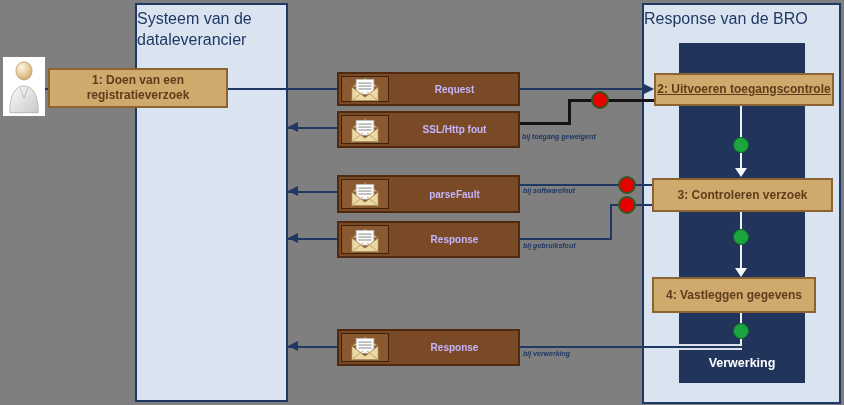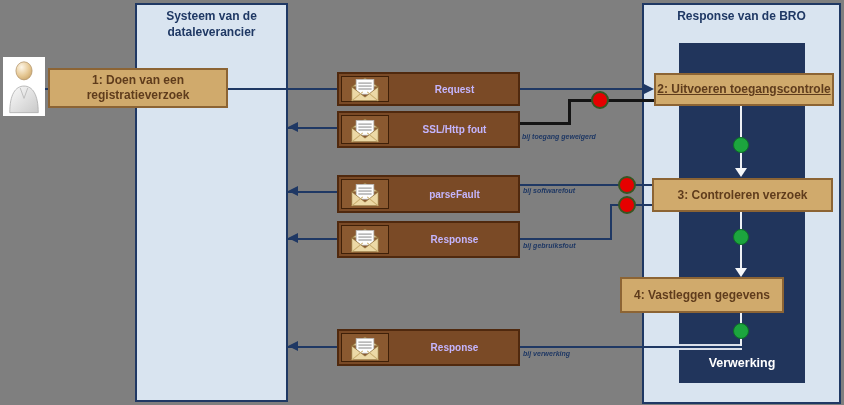--- a/index.html
+++ b/index.html
@@ -1,20 +1,20 @@
 <!DOCTYPE html>
 <html><head>
 <meta charset="utf-8">
 <style>
   html,body{margin:0;padding:0;}
   body{font-family:"Liberation Sans",sans-serif;}
   #canvas{position:relative;width:844px;height:405px;background:#7f7f7f;overflow:hidden;}
 
   .lane{position:absolute;background:#d9e4f0;border:2px solid #1f3864;box-sizing:border-box;}
-  .lane-title{color:#1f3864;font-weight:bold;font-size:12px;line-height:1.3;text-align:center;padding-top:4px;}
+  .lane-title{color:#1f3864;font-weight:normal;font-size:16px;line-height:1.3;padding-top:4px;}
   .navybox{position:absolute;background:#21355c;}
   .proc-label{position:absolute;color:#ffffff;font-weight:bold;font-size:12.5px;text-align:center;}
 
   .act{position:absolute;background:#d0aa6c;border:2px solid #8c6434;box-sizing:border-box;
        color:#5f3c1c;font-weight:bold;font-size:12px;display:flex;align-items:center;
        justify-content:center;text-align:center;line-height:1.25;}
 
   .msg{position:absolute;background:#7a4a26;border:2px solid #50290e;box-sizing:border-box;
        display:flex;align-items:stretch;}
   .env{width:46px;margin:2px;background:#8a5930;border:1px solid #3f2008;
@@ -113,21 +113,21 @@
 
   <div class="act" style="left:48px;top:68px;width:180px;height:40px;padding:0 14px;">
     <span>1: Doen van een registratieverzoek</span>
   </div>
   <div class="act" style="left:654px;top:73px;width:180px;height:33px;text-decoration:underline;">
     <span>2: Uitvoeren toegangscontrole</span>
   </div>
   <div class="act" style="left:652px;top:178px;width:181px;height:34px;">
     <span>3:  Controleren verzoek</span>
   </div>
-  <div class="act" style="left:620px;top:277px;width:164px;height:36px;align-items:center;">
+  <div class="act" style="left:652px;top:277px;width:164px;height:36px;align-items:center;">
     <span>4: Vastleggen gegevens</span>
   </div>
 
   <div class="msg" style="left:337px;top:72px;width:183px;height:34px;">
     <div class="env">
       <svg width="34" height="28" viewBox="0 0 44 38">
         <polygon points="4,16 22,4 40,16" fill="#dfc793" stroke="#8a6a35" stroke-width="1"></polygon>
         <rect x="10" y="6" width="24" height="20" fill="#fdfdfd" stroke="#b9b9b9" stroke-width="1"></rect>
         <line x1="13" y1="11" x2="31" y2="11" stroke="#9a9a9a" stroke-width="1.6"></line>
         <line x1="13" y1="15" x2="31" y2="15" stroke="#9a9a9a" stroke-width="1.6"></line>

